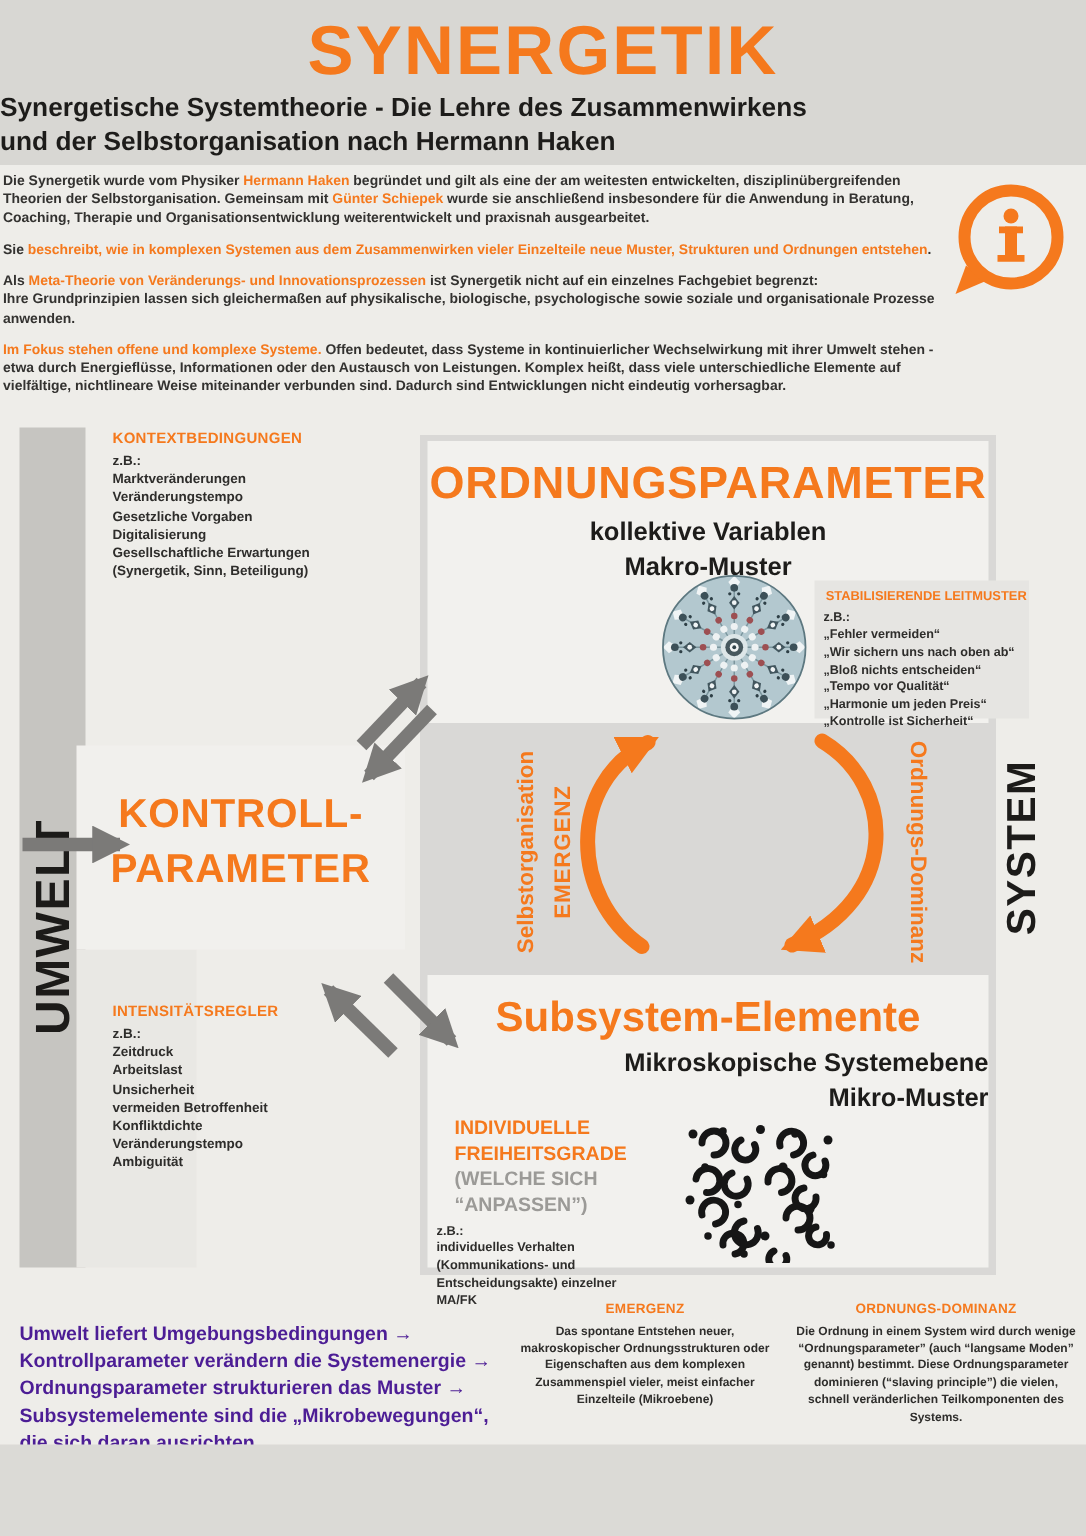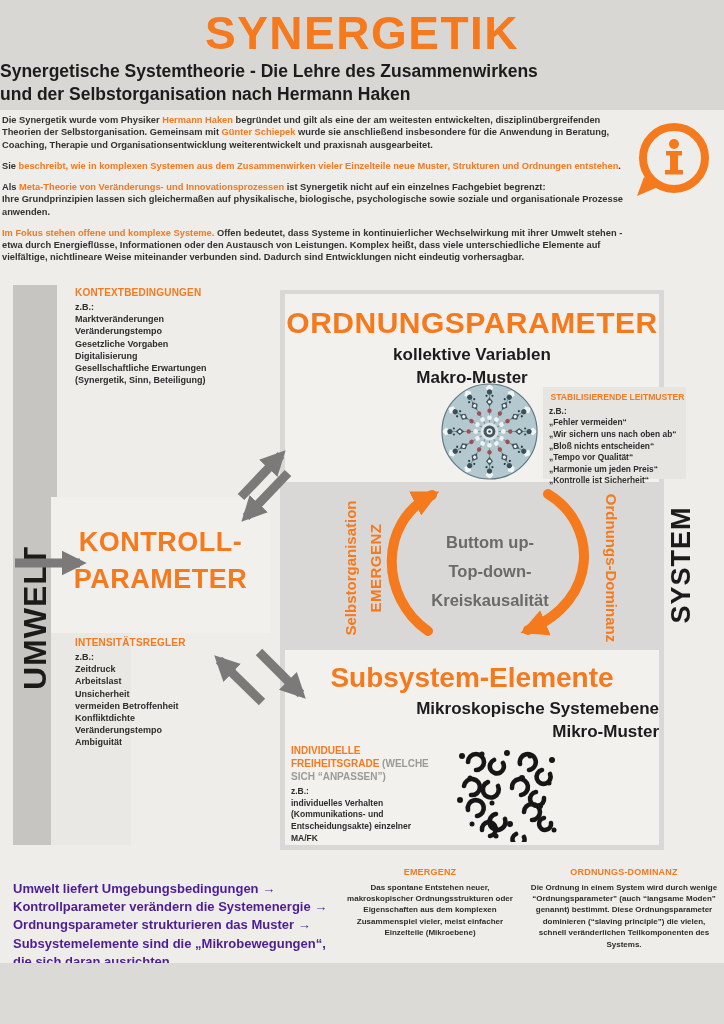--- a/index.html
+++ b/index.html
@@ -37,21 +37,21 @@
            font-size:15px;color:#F5791D;}
   #selbst2{left:290px;top:558px;width:170px;height:20px;transform:rotate(-90deg);
            font-size:15px;color:#F5791D;letter-spacing:.5px;}
   #orddom{left:527px;top:558px;width:170px;height:20px;transform:rotate(90deg);
           font-size:15px;color:#F5791D;}
 
   
   .sideblock{position:absolute;font-size:9px;font-weight:700;line-height:1.34;color:#2e2d2b;}
   .sideblock .hd{font-size:10px;font-weight:800;color:#F5791D;margin-bottom:2px;letter-spacing:.2px;}
   #kontext{left:75px;top:286px;width:190px;}
-  #intens{left:75px;top:636px;width:190px;}
+  #intens{left:75px;top:668px;width:190px;}
 
   
   #column{position:absolute;left:280px;top:290px;width:384px;height:560px;background:#d9d8d6;}
   #ordbox{position:absolute;left:285px;top:294px;width:374px;height:188px;background:#f2f1ee;}
   #ordtitle{position:absolute;left:285px;top:306px;width:374px;text-align:center;
             font-size:30px;font-weight:800;color:#F5791D;letter-spacing:.5px;}
   #ordsub{position:absolute;left:285px;top:344px;width:374px;text-align:center;
           font-size:17px;font-weight:800;line-height:1.35;color:#1d1c1a;}
   #stabpanel{position:absolute;left:543px;top:387px;width:143px;height:92px;background:#e6e5e2;
              padding:5px 0 0 6px;box-sizing:border-box;font-size:8.4px;font-weight:700;
@@ -66,21 +66,21 @@
   #kontrolltitle{position:absolute;left:51px;top:524px;width:219px;text-align:center;
                  font-size:27px;font-weight:800;line-height:1.38;color:#F5791D;letter-spacing:.5px;}
 
   #subbox{position:absolute;left:285px;top:650px;width:374px;height:195px;background:#f2f1ee;}
   #subtitle2{position:absolute;left:285px;top:662px;width:374px;text-align:center;
              font-size:28px;font-weight:800;color:#F5791D;}
   #subsub{position:absolute;left:285px;top:698px;width:374px;text-align:right;
           font-size:17px;font-weight:800;line-height:1.35;color:#1d1c1a;}
   #freiheit{position:absolute;left:291px;top:744px;width:150px;font-size:8.5px;
             font-weight:700;line-height:1.38;color:#2e2d2b;}
-  #freiheit .hd{font-size:10px;font-weight:800;line-height:1.3;width:138px;margin-bottom:3px;}
+  #freiheit .hd{font-size:13px;font-weight:800;line-height:1.3;width:138px;margin-bottom:3px;margin-left:12px;}
   #freiheit .hd .orange{color:#F5791D;}
   #freiheit .hd .gray{color:#9b9a97;}
   #leopard{position:absolute;left:452px;top:748px;width:110px;height:94px;}
 
   
   #arrows{position:absolute;left:0;top:0;width:724px;height:1024px;pointer-events:none;}
 
   
   #summary{position:absolute;left:13px;top:860px;width:335px;font-size:13px;font-weight:800;
            line-height:1.4;color:#4c1d95;margin-top:20px;}
@@ -167,23 +167,20 @@
   </div>
 
   <div id="ordtitle">ORDNUNGSPARAMETER</div>
   <div id="kontrolltitle" class="pre">KONTROLL-
 PARAMETER</div>
   <div id="ordsub" class="pre">kollektive Variablen
 Makro-Muster</div>
   <div id="subtitle2">Subsystem-Elemente</div>
   <div id="subsub" class="pre">Mikroskopische Systemebene
 Mikro-Muster</div>
-  <div id="cycletext" class="pre">Buttom up-
-Top-down-
-Kreiskausalität</div>
 
   <div id="freiheit">
     <div class="hd"><span class="orange">INDIVIDUELLE FREIHEITSGRADE</span><span class="gray"> (WELCHE SICH “ANPASSEN”)</span></div>
     <div>z.B.:</div>
     <div class="pre">individuelles Verhalten
 (Kommunikations- und
 Entscheidungsakte) einzelner
 MA/FK</div>
   </div>
 

